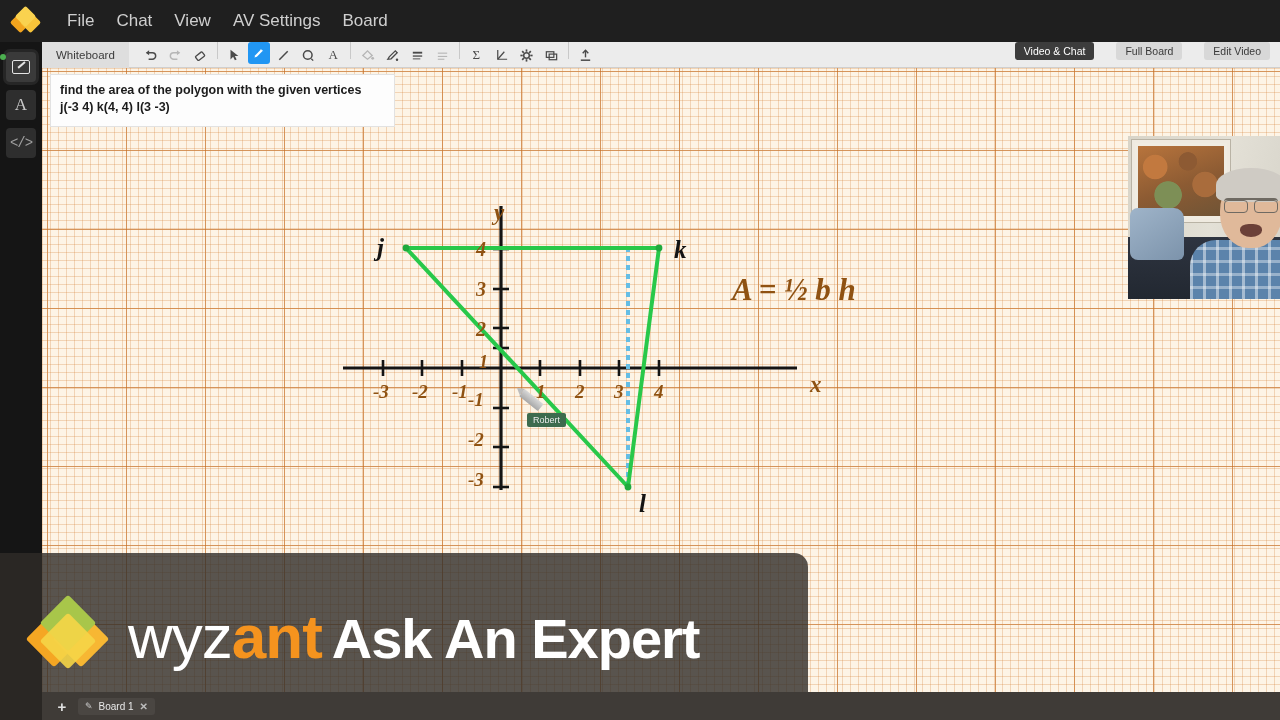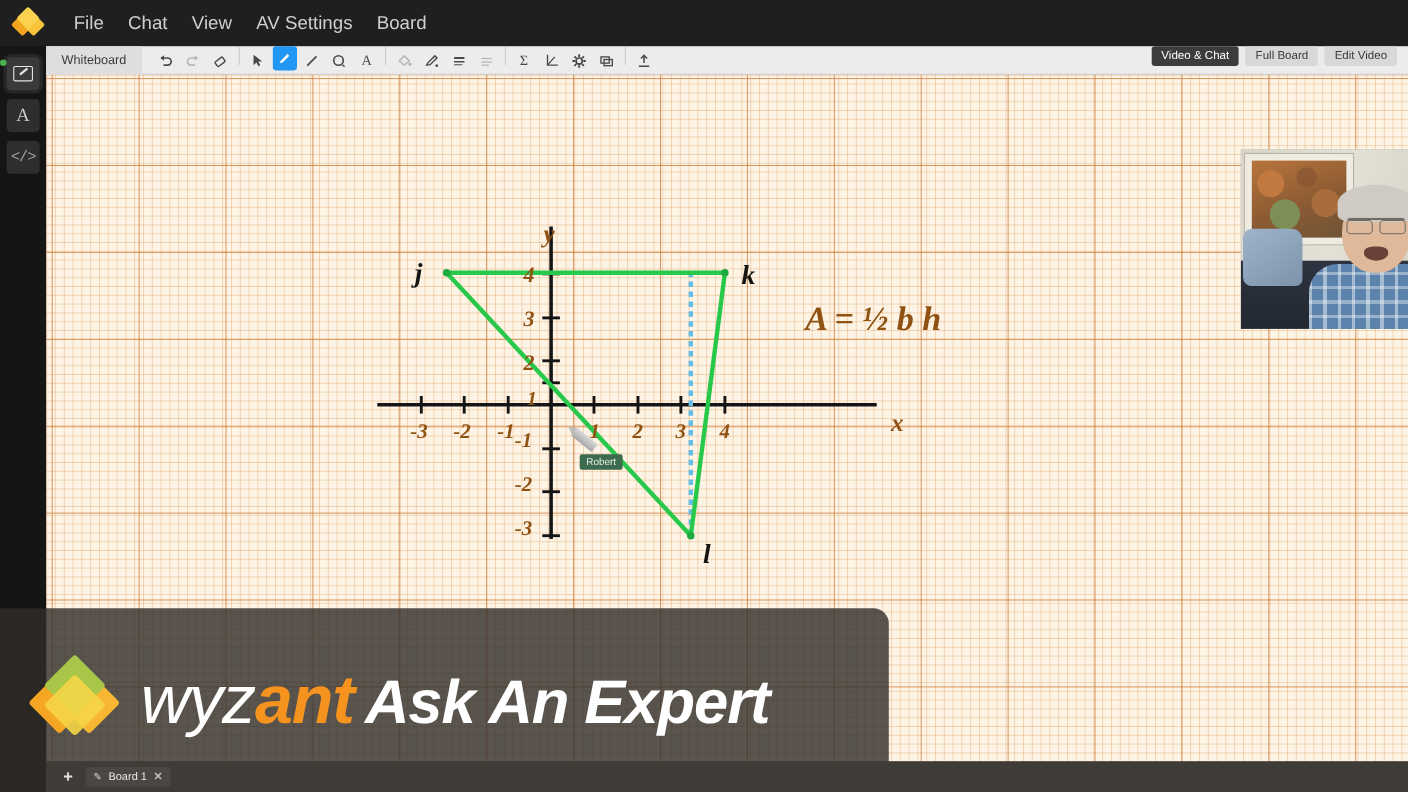--- a/index.html
+++ b/index.html
@@ -66,21 +66,21 @@
     color: #4a4a4a; position: relative;
   }
   .tool.sel { background: #2196f3; color: #fff; border-radius: 3px; height: 22px; width: 22px; margin: 0 1px; }
   .tool.dim { opacity: .33; }
   .tool svg { display: block; }
   .tsep { width: 9px; }
   .vdiv { width: 1px; height: 17px; background: #c9c9c9; margin: 0 4px; }
   .topright { margin-left: auto; display: flex; align-items: center; gap: 6px; padding-right: 10px; }
   .vbtn {
     font-size: 10.5px; padding: 3px 9px; border-radius: 3px;
-    background: #d8d8d8; color: #3a3a3a; white-space: nowrap;
+    background: #d8d8d8; color: #3a3a3a; white-space: nowrap; margin-left: 16px;
   }
   .vbtn.on { background: #3c3c3c; color: #fff; }
 
   
   .board {
     position: absolute; left: 42px; top: 68px; width: 1238px; height: 652px;
     background-color: #fdf4e6;
     background-image:
       linear-gradient(to right, rgba(214,137,66,.30) 1px, transparent 1px),
       linear-gradient(to bottom, rgba(214,137,66,.30) 1px, transparent 1px),
@@ -119,21 +119,20 @@
     background: #3d6b4e; color: #eaeaea; font-size: 9px;
     padding: 2px 6px; border-radius: 2px; white-space: nowrap;
   }
 
   
   .watermark {
     position: absolute; left: 0; top: 553px; width: 808px; height: 167px;
     background: rgba(48,44,40,.80);
     display: flex; align-items: center; padding-left: 34px;
     border-top-right-radius: 14px;
-    font-style: italic;
   }
   .wm-logo { width: 78px; height: 72px; position: relative; margin-right: 16px; flex: none; }
   .wm-logo .d { position: absolute; width: 40px; height: 40px; transform: rotate(45deg); border-radius: 3px; }
   .wm-logo .dA { left: 0px;  top: 18px; background: #f5a623; }
   .wm-logo .dB { left: 27px; top: 18px; background: #f7b733; }
   .wm-logo .dC { left: 14px; top: 2px;  background: #a8c64a; }
   .wm-logo .dD { left: 14px; top: 20px; background: #f5d547; opacity:.9; }
   .wm-text { font-size: 62px; line-height: 1; letter-spacing: -1px; white-space: nowrap; }
   .wm-text .wy { color: #ffffff; font-weight: normal; }
   .wm-text .ant { color: #f5931e; font-weight: bold; }
@@ -357,20 +356,24 @@
 
     <div class="topright">
       <div class="vbtn on">Video &amp; Chat</div>
       <div class="vbtn">Full Board</div>
       <div class="vbtn">Edit Video</div>
     </div>
   </div>
 
   <div class="board">
 
+    <div class="note">
+      <p>find the area of the polygon with the given vertices</p>
+      <p>j(-3 4) k(4, 4) l(3 -3)</p>
+    </div>
 
     <svg class="graph" viewBox="0 0 1238 652">
 
       <line x1="301" y1="300" x2="755" y2="300" stroke="#141414" stroke-width="3.2"></line>
       <line x1="459" y1="138" x2="459" y2="422" stroke="#141414" stroke-width="3.2"></line>
 
       <g stroke="#141414" stroke-width="2.6">
         <line x1="341" y1="292" x2="341" y2="308"></line>
         <line x1="380" y1="292" x2="380" y2="308"></line>
         <line x1="420" y1="292" x2="420" y2="308"></line>

